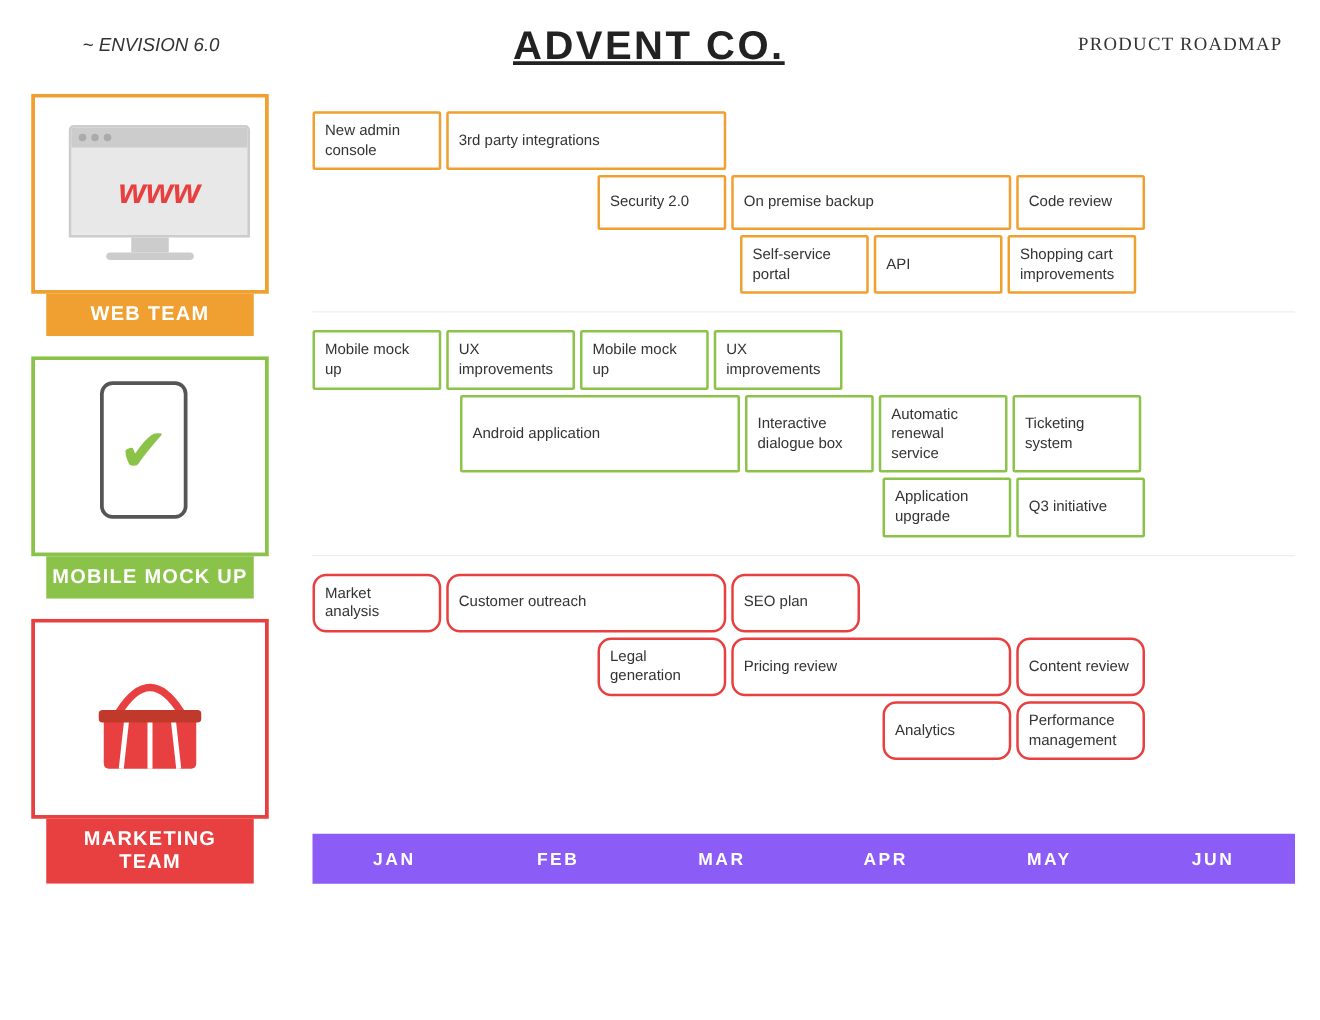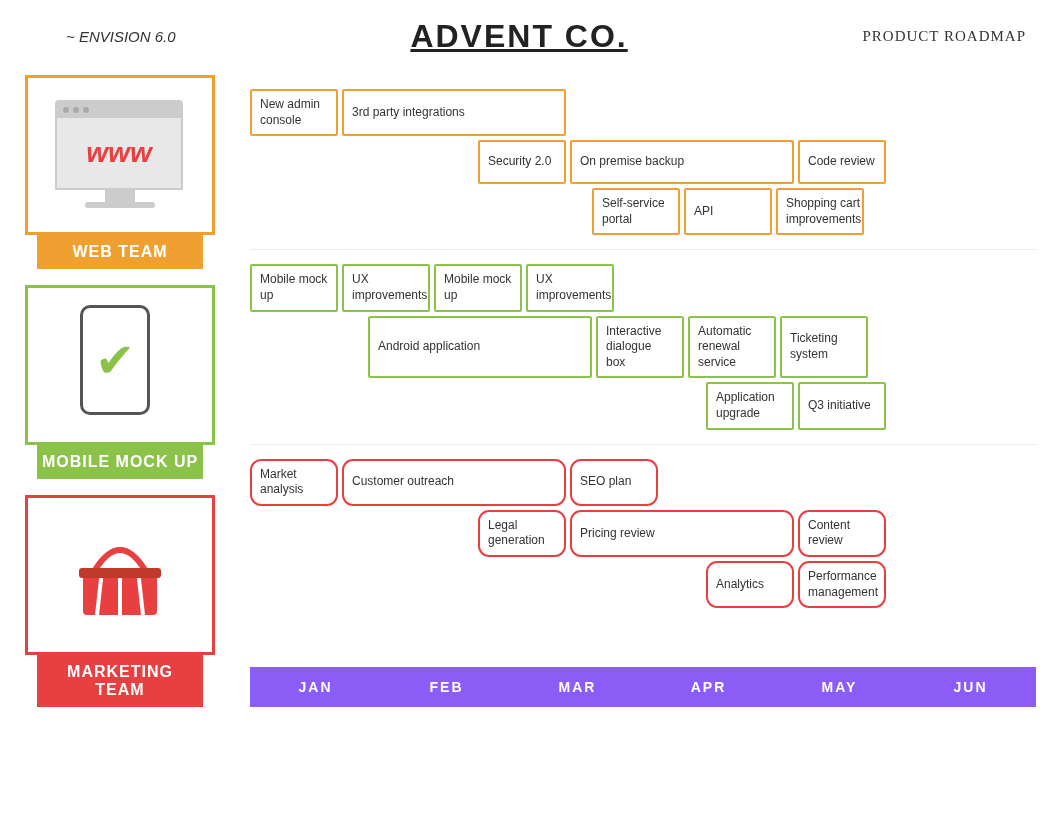--- a/index.html
+++ b/index.html
@@ -86,21 +86,21 @@
     .team-card.mobile .team-card-label { background: #8bc34a; }
     .team-card.marketing .team-card-label { background: #e84040; }
 
     
     .www-icon {
       position: relative;
       width: 130px;
       height: 110px;
     }
     .www-screen {
-      width: 128px;
+      width: 145px;
       height: 90px;
       background: #e8e8e8;
       border-radius: 4px 4px 0 0;
       border: 2px solid #ccc;
       display: flex;
       flex-direction: column;
       overflow: hidden;
     }
     .www-screen-bar {
       background: #ccc;
@@ -220,21 +220,21 @@
       align-items: center;
       justify-content: center;
       color: #fff;
       font-weight: bold;
       font-size: 14px;
       letter-spacing: 2px;
     }
 
     
     
-    .col-1 { width: 88px; flex-shrink: 0; }
+    .col-1 { width: 103px; flex-shrink: 0; }
     .col-span2 { width: 224px; flex-shrink: 0; }
   </style>
 </head>
 <body>
 
 <div class="header">
   <span class="header-left">~ ENVISION 6.0</span>
   <span class="header-center">ADVENT CO.</span>
   <span class="header-right">PRODUCT ROADMAP</span>
 </div>

